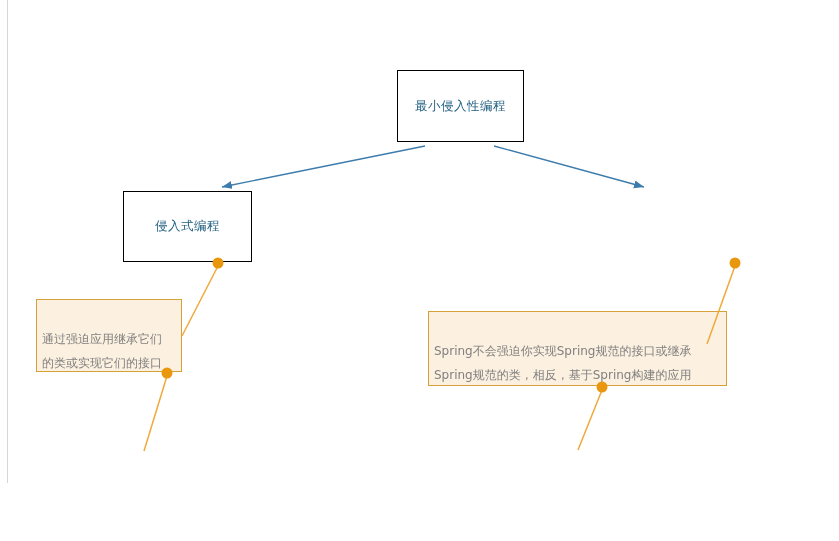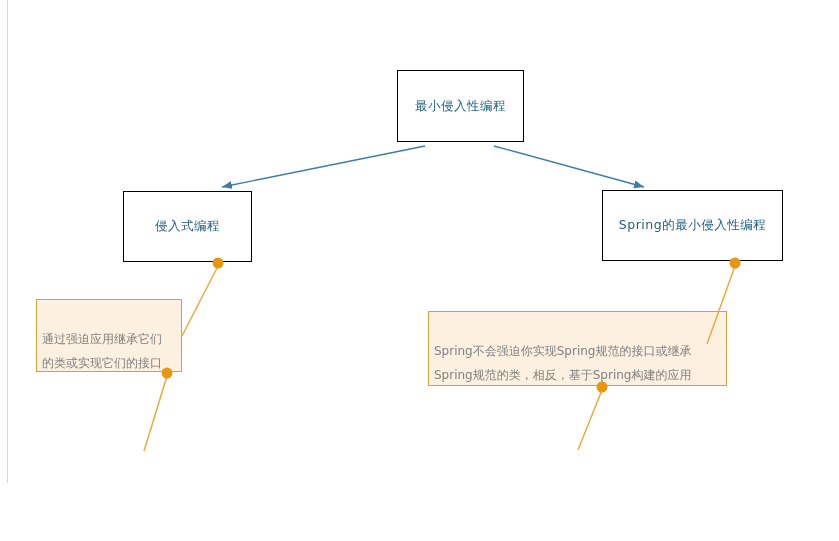--- a/index.html
+++ b/index.html
@@ -82,23 +82,20 @@
   </svg>
 
   <div class="node" id="node-root">
     <span>最小侵入性编程</span>
   </div>
 
   <div class="node" id="node-left-child">
     <span>侵入式编程</span>
   </div>
 
-  <div class="node" id="node-right-child">
-    <span>Spring的最小侵入性编程</span>
-  </div>
 
   <div class="callout" id="callout-left-main">
     <span>通过强迫应用继承它们
 的类或实现它们的接口
 从而导致应用与框架绑
 死。</span>
   </div>
 
 
   <div class="callout" id="callout-right-main">

